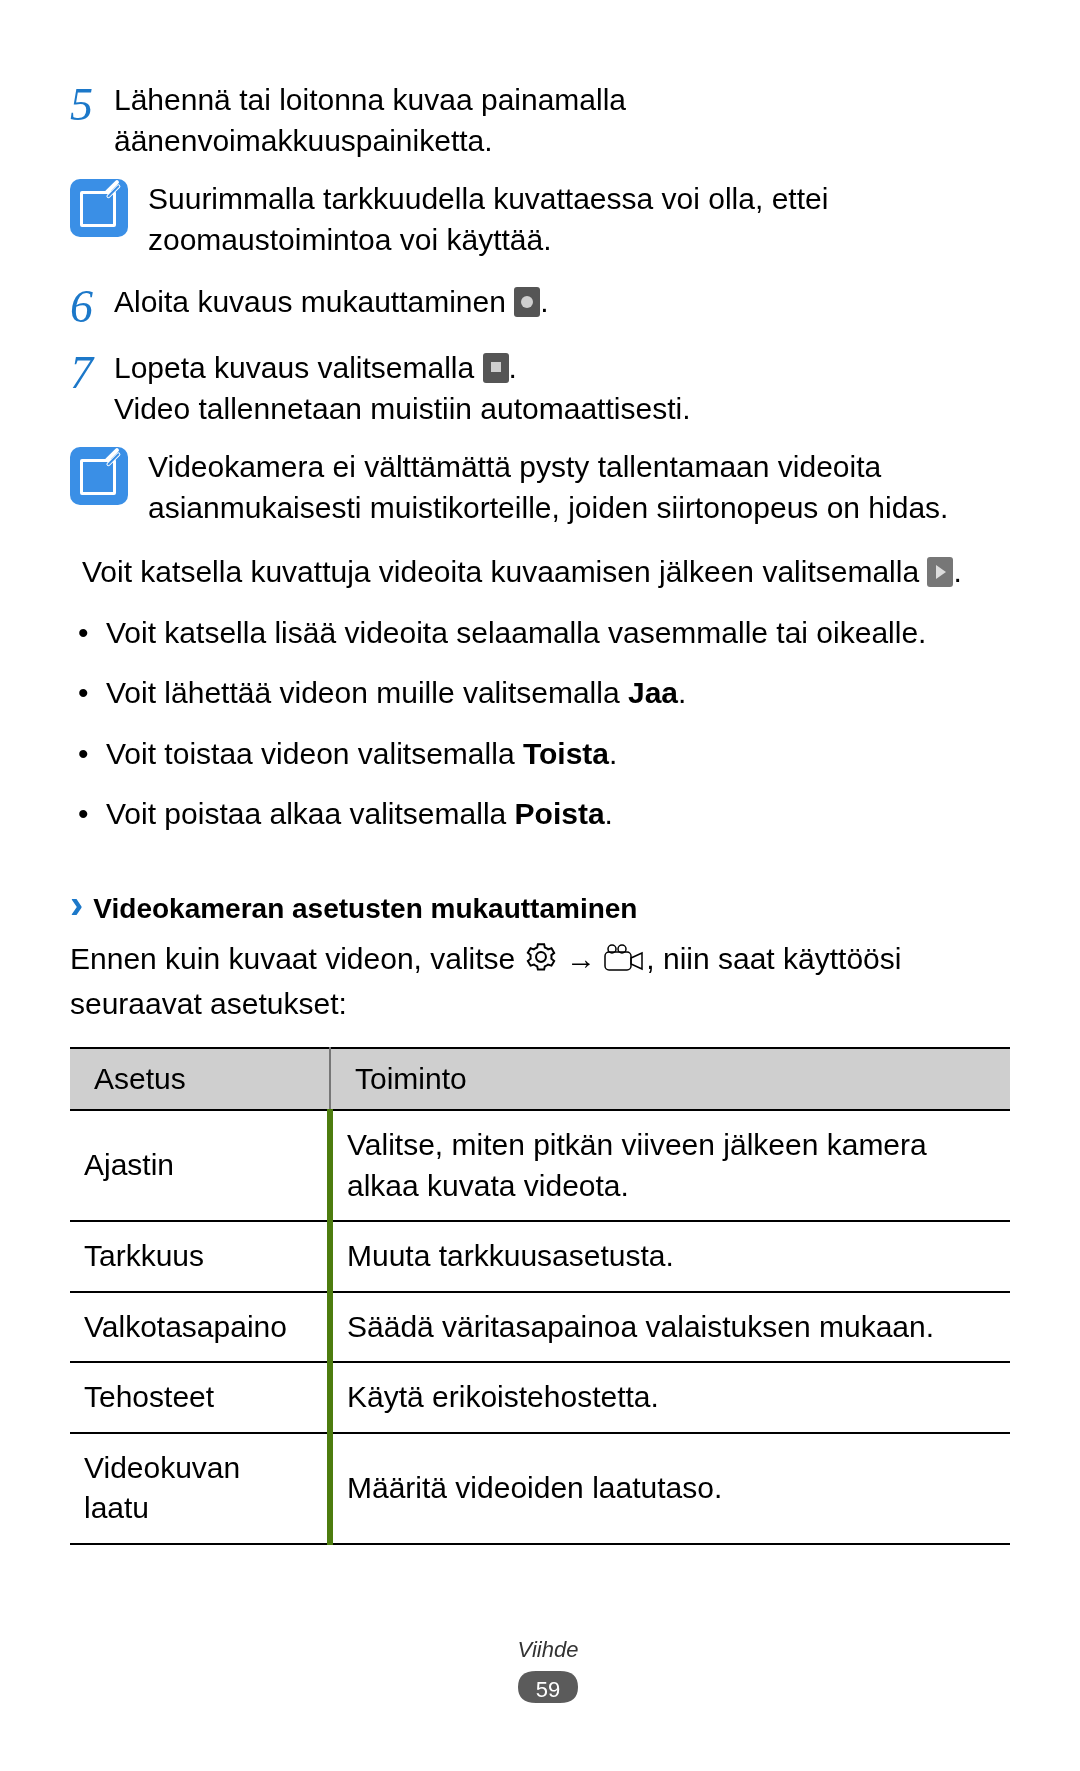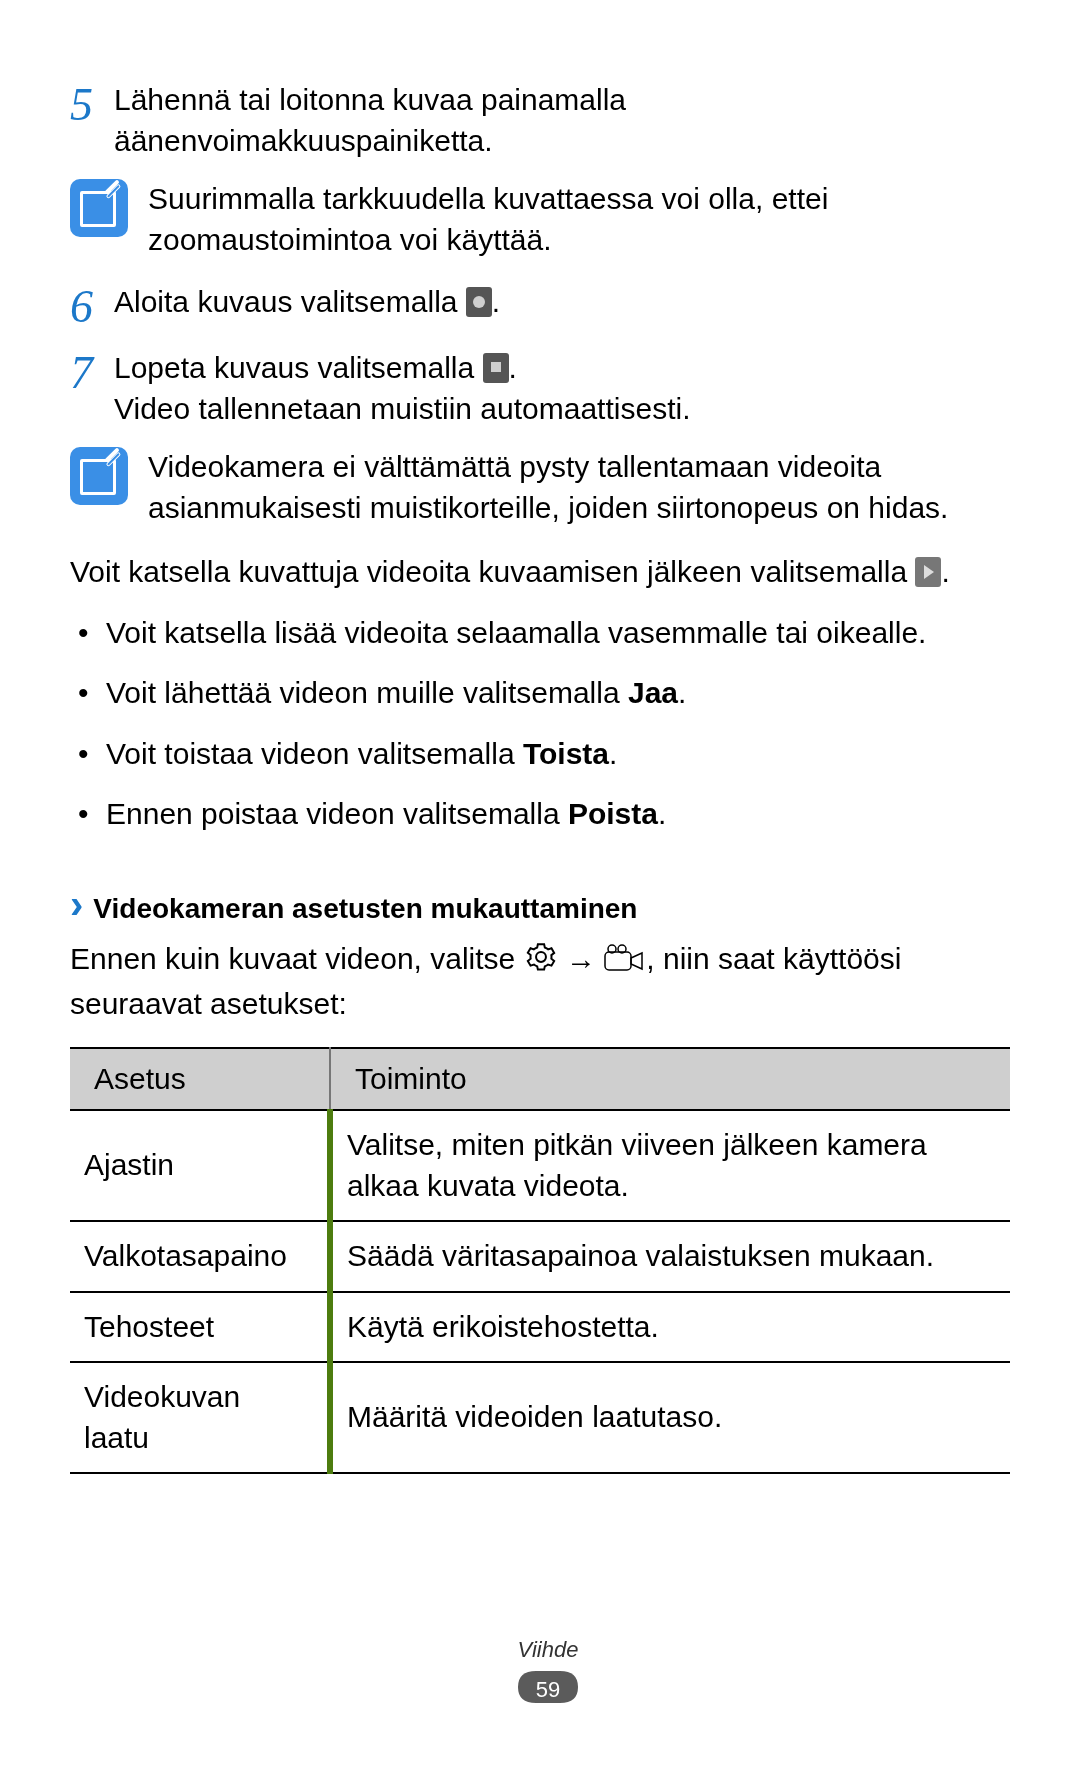--- a/index.html
+++ b/index.html
@@ -12,21 +12,21 @@
   .note-icon { width: 58px; height: 58px; background: #3a8fe6; border-radius: 10px; flex-shrink: 0; margin-right: 20px; position: relative; }
   .note-icon::before { content: ""; position: absolute; left: 10px; top: 12px; width: 30px; height: 30px; border: 3px solid #fff; border-radius: 2px; }
   .note-icon::after { content: ""; position: absolute; left: 33px; top: 6px; width: 18px; height: 4px; background: #fff; transform: rotate(-45deg); border-radius: 2px; box-shadow: -2px 4px 0 -1px #3a8fe6, -2px 4px 0 0 #fff; }
   .note-content { flex: 1; }
   .inline-icon { display: inline-block; width: 26px; height: 30px; background: #555; border-radius: 3px; vertical-align: -5px; position: relative; }
   .inline-icon.rec::after { content: ""; position: absolute; top: 9px; left: 7px; width: 12px; height: 12px; border-radius: 50%; background: #cfcfcf; }
   .inline-icon.stop::after { content: ""; position: absolute; top: 9px; left: 8px; width: 10px; height: 10px; background: #cfcfcf; }
   .inline-icon.play { background: #777; }
   .inline-icon.play::after { content: ""; position: absolute; top: 8px; left: 9px; width: 0; height: 0; border-left: 10px solid #ddd; border-top: 7px solid transparent; border-bottom: 7px solid transparent; }
   .gear-icon, .cam-icon { display: inline-block; vertical-align: -5px; }
-  .afterpara { margin: 24px 0 10px 0; }
+  .afterpara { margin: 24px 0 10px 12px; }
   ul.bullets { list-style: none; margin-left: 8px; }
   ul.bullets li { padding-left: 28px; position: relative; margin: 20px 0; }
   ul.bullets li::before { content: "•"; position: absolute; left: 0; top: 0; font-size: 30px; }
   .heading { display: flex; align-items: baseline; margin-top: 42px; margin-bottom: 8px; }
   .chevron { color: #1c78c9; font-size: 40px; font-weight: bold; margin-right: 10px; }
   .heading-text { font-weight: bold; font-size: 28px; }
   .settings-intro { margin-bottom: 22px; }
   table.settings { width: 100%; border-collapse: collapse; margin-top: 10px; }
   table.settings th { background: #cfcfcf; font-weight: normal; text-align: left; padding: 10px 24px; border-top: 2px solid #000; border-bottom: 2px solid #000; }
   table.settings th:first-child { border-right: 2px solid #777; }
@@ -49,21 +49,21 @@
   </div>
 
   <div class="noterow">
     <div class="note-icon"></div>
     <div class="note-content">Suurimmalla tarkkuudella kuvattaessa voi olla, ettei zoomaustoimintoa voi käyttää.</div>
   </div>
 
   <div class="numrow">
     <div class="num">6</div>
     <div class="num-content">
-      <span>Aloita kuvaus valitsemalla </span><span class="inline-icon rec"></span><span>.</span>
+      <span>Aloita kuvaus mukauttaminen </span><span class="inline-icon rec"></span><span>.</span>
     </div>
   </div>
 
   <div class="numrow">
     <div class="num">7</div>
     <div class="num-content">
       <span>Lopeta kuvaus valitsemalla </span><span class="inline-icon stop"></span><span>.</span>
       <div>Video tallennetaan muistiin automaattisesti.</div>
     </div>
   </div>
@@ -74,21 +74,21 @@
   </div>
 
   <div class="afterpara">
     <span>Voit katsella kuvattuja videoita kuvaamisen jälkeen valitsemalla </span><span class="inline-icon play"></span><span>.</span>
   </div>
 
   <ul class="bullets">
     <li><span>Voit katsella lisää videoita selaamalla vasemmalle tai oikealle.</span></li>
     <li><span>Voit lähettää videon muille valitsemalla </span><b>Jaa</b><span>.</span></li>
     <li><span>Voit toistaa videon valitsemalla </span><b>Toista</b><span>.</span></li>
-    <li><span>Ennen poistaa videon valitsemalla </span><b>Poista</b><span>.</span></li>
+    <li><span>Voit poistaa alkaa valitsemalla </span><b>Poista</b><span>.</span></li>
   </ul>
 
   <div class="heading">
     <span class="chevron">›</span>
     <span class="heading-text">Videokameran asetusten mukauttaminen</span>
   </div>
 
   <div class="settings-intro">
     <span>Ennen kuin kuvaat videon, valitse </span><span class="gear-icon"><svg width="34" height="34" viewBox="0 0 24 24">
           <path fill="none" stroke="#000" stroke-width="1.4" d="M12 8.5a3.5 3.5 0 1 0 0 7 3.5 3.5 0 0 0 0-7zm7.4 3.5c0-.5 0-.9-.1-1.3l2-1.6-1.9-3.3-2.4.8c-.7-.6-1.5-1-2.3-1.3L14.2 3h-4.4l-.5 2.3c-.8.3-1.6.7-2.3 1.3l-2.4-.8L2.7 9l2 1.6c-.1.4-.1.8-.1 1.3s0 .9.1 1.3l-2 1.6 1.9 3.3 2.4-.8c.7.6 1.5 1 2.3 1.3l.5 2.3h4.4l.5-2.3c.8-.3 1.6-.7 2.3-1.3l2.4.8 1.9-3.3-2-1.6c.1-.4.1-.8.1-1.3z"></path>
@@ -106,20 +106,24 @@
         <th>Asetus</th>
         <th>Toiminto</th>
       </tr>
     </thead>
     <tbody>
       <tr>
           <td>Ajastin</td>
           <td>Valitse, miten pitkän viiveen jälkeen kamera alkaa kuvata videota.</td>
         </tr>
       <tr>
+          <td>Tarkkuus</td>
+          <td>Muuta tarkkuusasetusta.</td>
+        </tr>
+      <tr>
           <td>Valkotasapaino</td>
           <td>Säädä väritasapainoa valaistuksen mukaan.</td>
         </tr>
       <tr>
           <td>Tehosteet</td>
           <td>Käytä erikoistehostetta.</td>
         </tr>
       <tr>
           <td>Videokuvan laatu</td>
           <td>Määritä videoiden laatutaso.</td>

